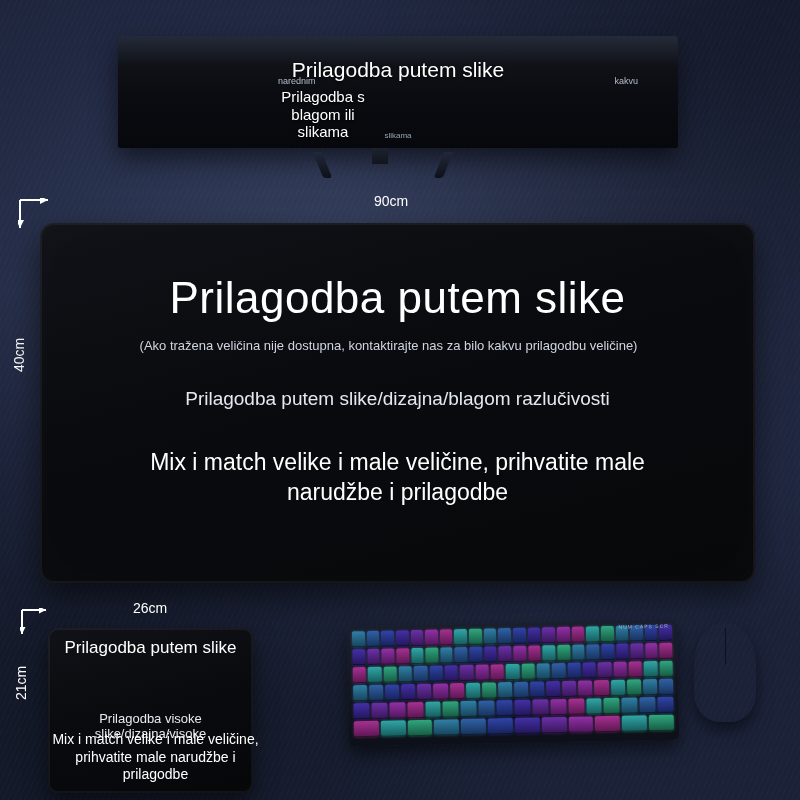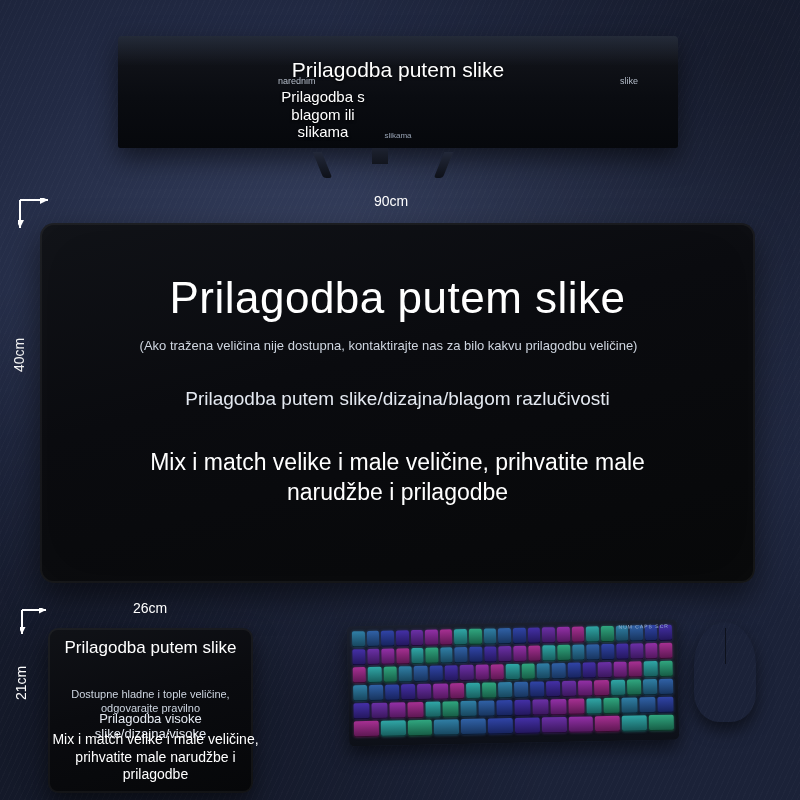--- a/index.html
+++ b/index.html
@@ -313,21 +313,21 @@
   }
 </style>
 </head>
 <body>
 
 <div id="scene">
 
   <div class="monitor">
     <div class="glow"></div>
     <div class="screen-sub-left">narednim</div>
-    <div class="screen-sub-right">slike</div>
+    <div class="screen-sub-right">kakvu</div>
     <div class="screen-sub2">slikama</div>
   </div>
   <div class="stand-neck"></div>
   <div class="stand-legs">
     <div class="leg l"></div>
     <div class="leg r"></div>
   </div>
   <div class="mon-title">Prilagodba putem slike</div>
   <div class="mon-sub" style="white-space: pre-line;">Prilagodba s
 blagom ili
@@ -357,21 +357,20 @@
       <path d="M26 2 L19 -1.5 L19 5.5 Z" fill="#ffffff"></path>
       <path d="M2 26 L-1.5 19 L5.5 19 Z" fill="#ffffff"></path>
     </svg>
   </div>
   <div class="dim dim-26">26cm</div>
   <div class="dim dim-21">21cm</div>
 
   <div class="pad-small">
     <div class="edge"></div>
     <div class="small-title">Prilagodba putem slike</div>
-    <div class="small-note">Dostupne hladne i tople veličine, odgovarajte pravilno</div>
     <div class="small-line2">Prilagodba visoke slike/dizajna/visoke</div>
     <div class="small-line3">Mix i match velike i male veličine, prihvatite male narudžbe i prilagodbe</div>
   </div>
 
   <div class="keyboard">
     <div class="kb-leds">NUM CAPS SCR</div>
     <div class="kb-row" id="kbr1">
         <div class="key" style="background: linear-gradient(rgb(48, 127, 166), rgb(22, 67, 90)); box-shadow: rgba(0, 0, 0, 0.45) 0px -1px 0px inset, rgba(71, 180, 235, 0.35) 0px 0px 3px;"></div>
         <div class="key" style="background: linear-gradient(rgb(48, 97, 166), rgb(22, 50, 90)); box-shadow: rgba(0, 0, 0, 0.45) 0px -1px 0px inset, rgba(71, 139, 235, 0.35) 0px 0px 3px;"></div>
         <div class="key" style="background: linear-gradient(rgb(48, 68, 166), rgb(22, 34, 90)); box-shadow: rgba(0, 0, 0, 0.45) 0px -1px 0px inset, rgba(71, 99, 235, 0.35) 0px 0px 3px;"></div>

